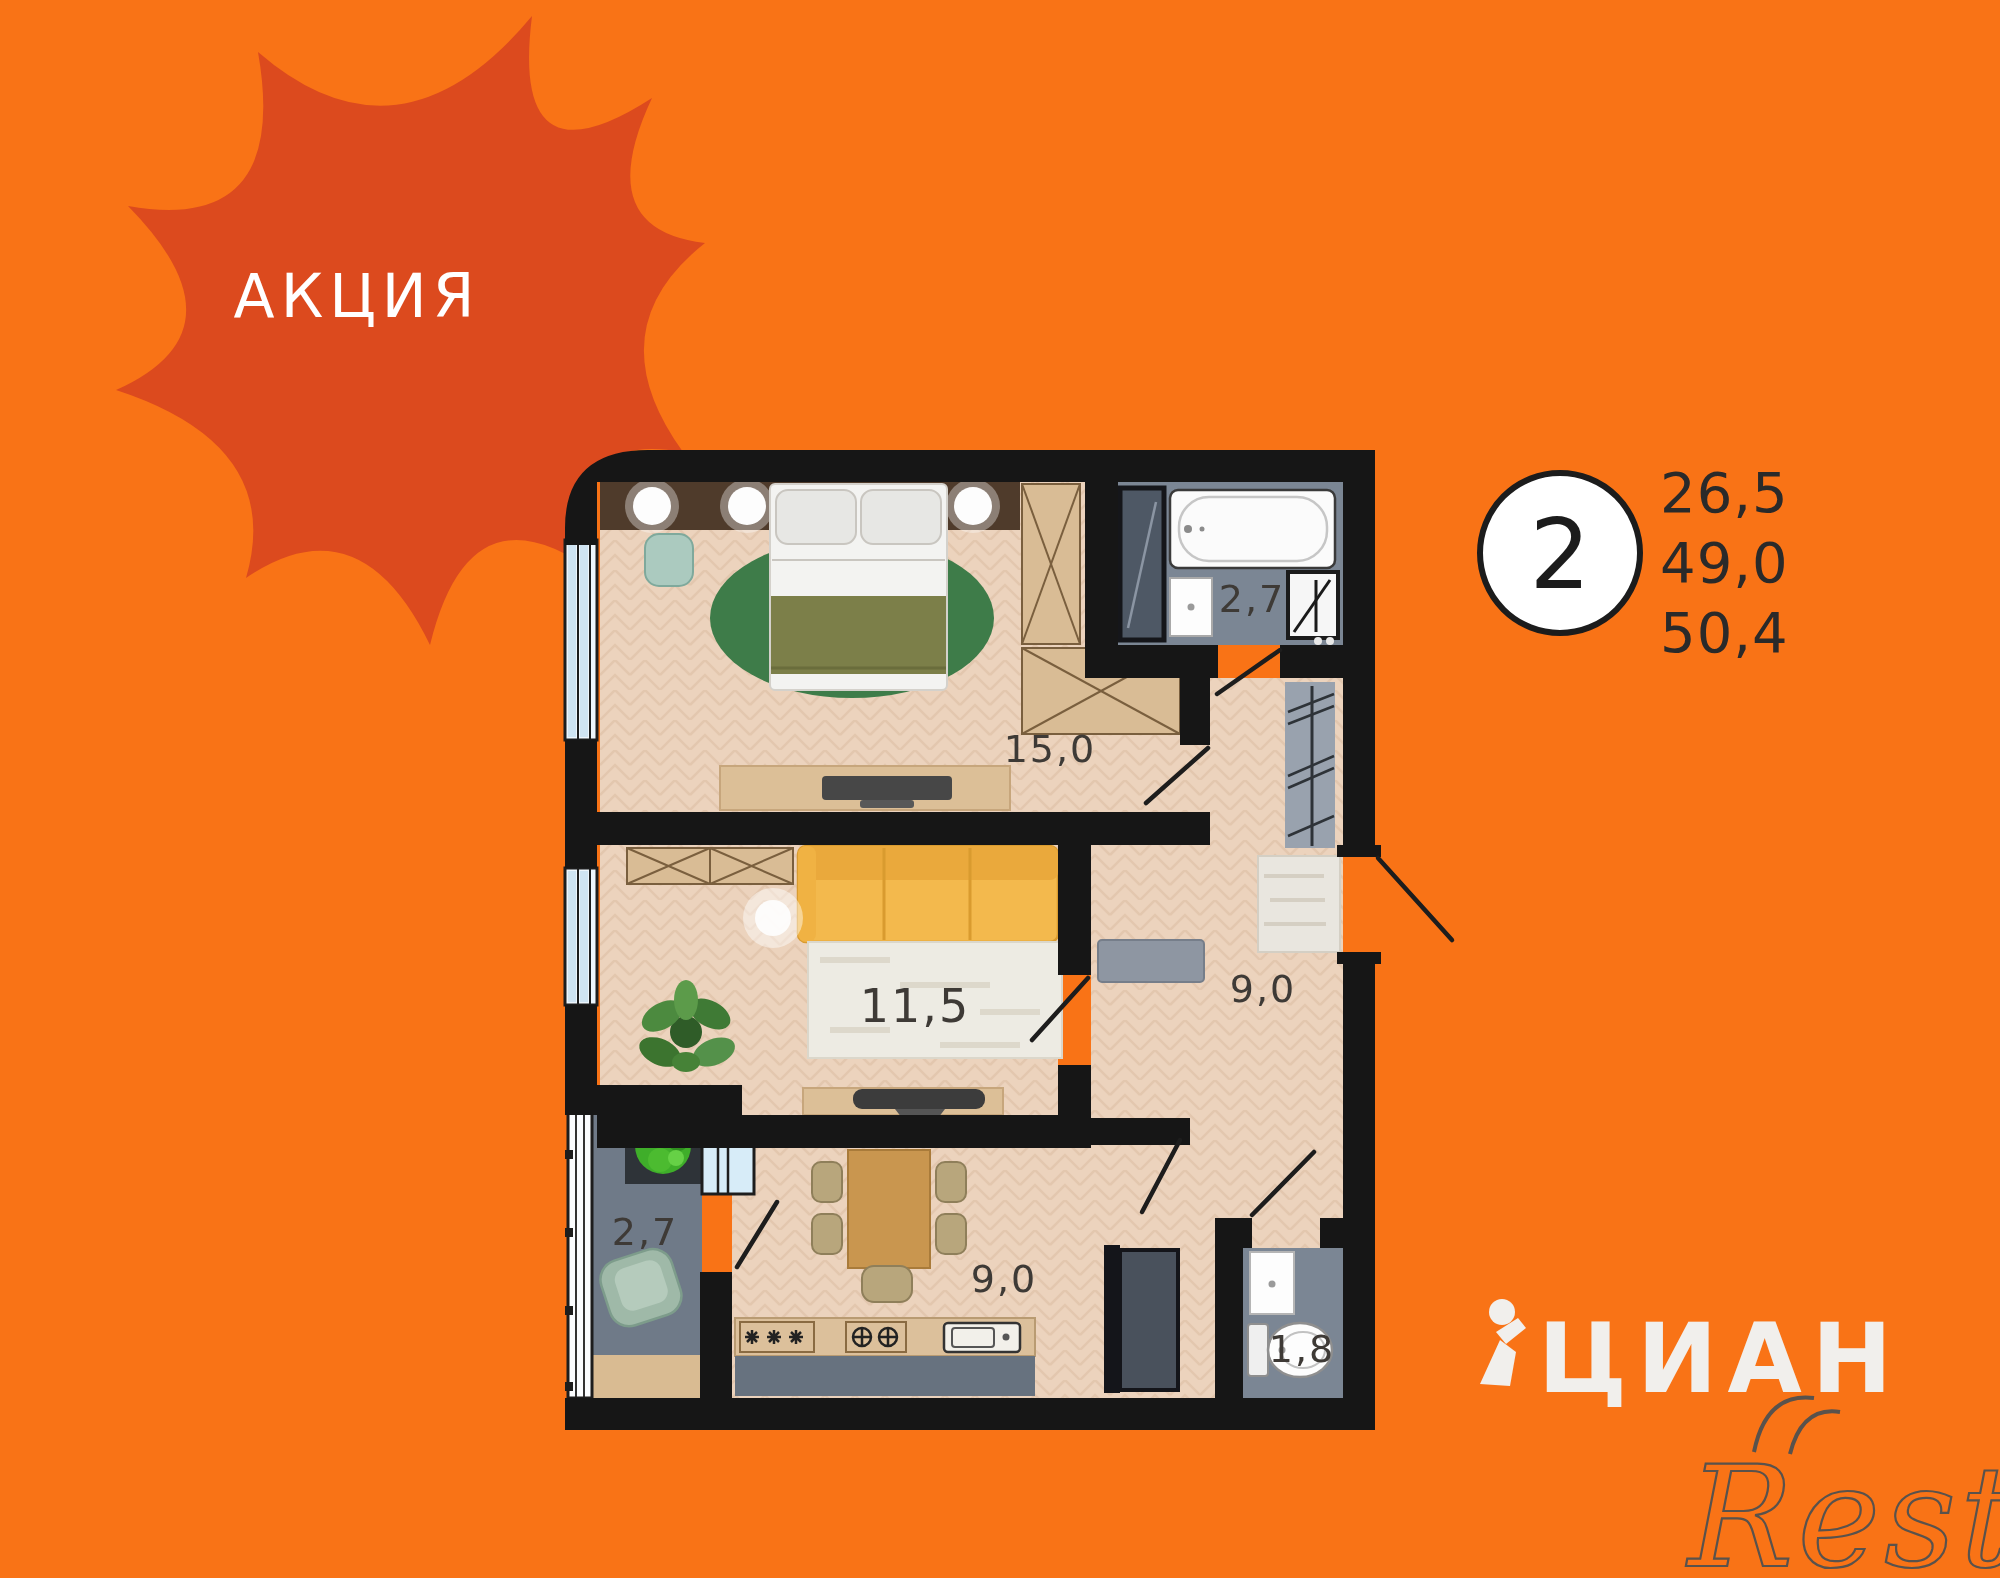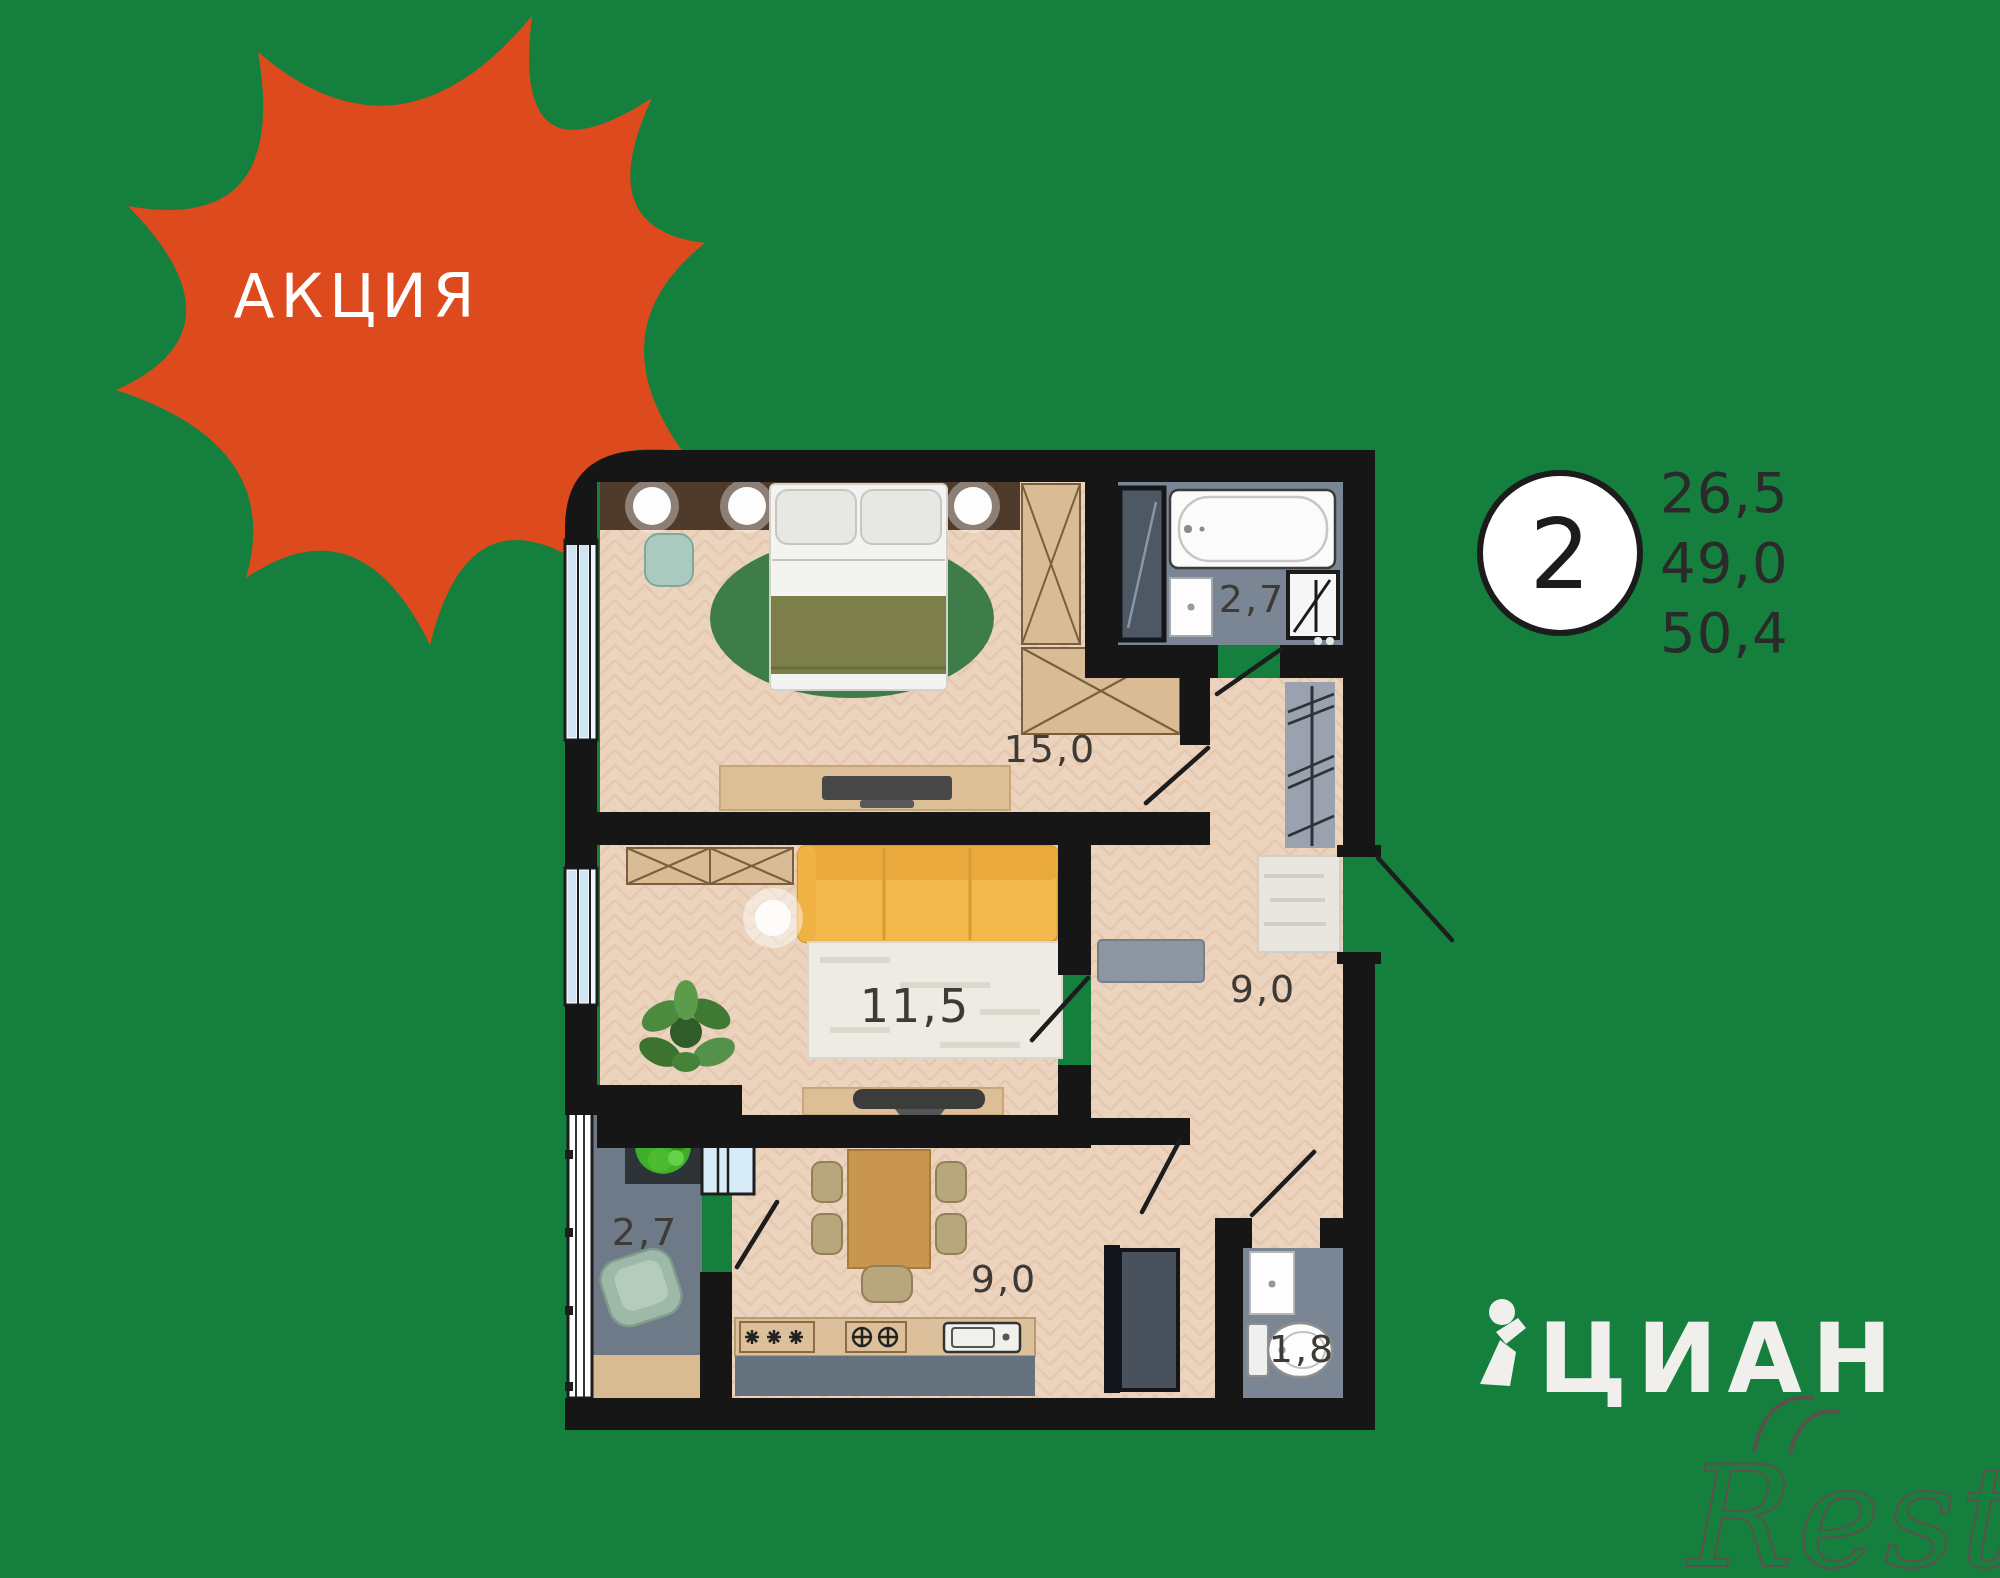--- a/index.html
+++ b/index.html
@@ -1,16 +1,16 @@
 <!DOCTYPE html>
 <html><head>
 <meta charset="utf-8">
 <style>
   html,body{margin:0;padding:0;background:#ffffff;}
-  .canvas{position:relative;width:2000px;height:1578px;background:#15803d;overflow:hidden;
+  .canvas{position:relative;width:2000px;height:1578px;background:#f97316;overflow:hidden;
           font-family:"DejaVu Sans",sans-serif;}
   svg{position:absolute;left:0;top:0;}
   text{user-select:none;}
   .room-label{font-family:"DejaVu Sans",sans-serif;font-size:38px;fill:#3e3a36;letter-spacing:2px;}
   .room-label-big{font-size:46px;}
   .legend-num{font-family:"DejaVu Sans",sans-serif;font-size:56px;fill:#2a2a2a;letter-spacing:1px;}
   .legend-circle-num{font-family:"DejaVu Sans",sans-serif;font-size:96px;fill:#1c1c1c;}
   .badge-text{font-family:"DejaVu Sans",sans-serif;font-size:60px;fill:#ffffff;letter-spacing:6px;}
   .wm-cian{font-family:"DejaVu Sans",sans-serif;font-size:96px;font-weight:bold;fill:#f1efec;letter-spacing:10px;}
   .wm-restate{font-family:"DejaVu Serif","Liberation Serif",serif;font-style:italic;font-size:140px;

